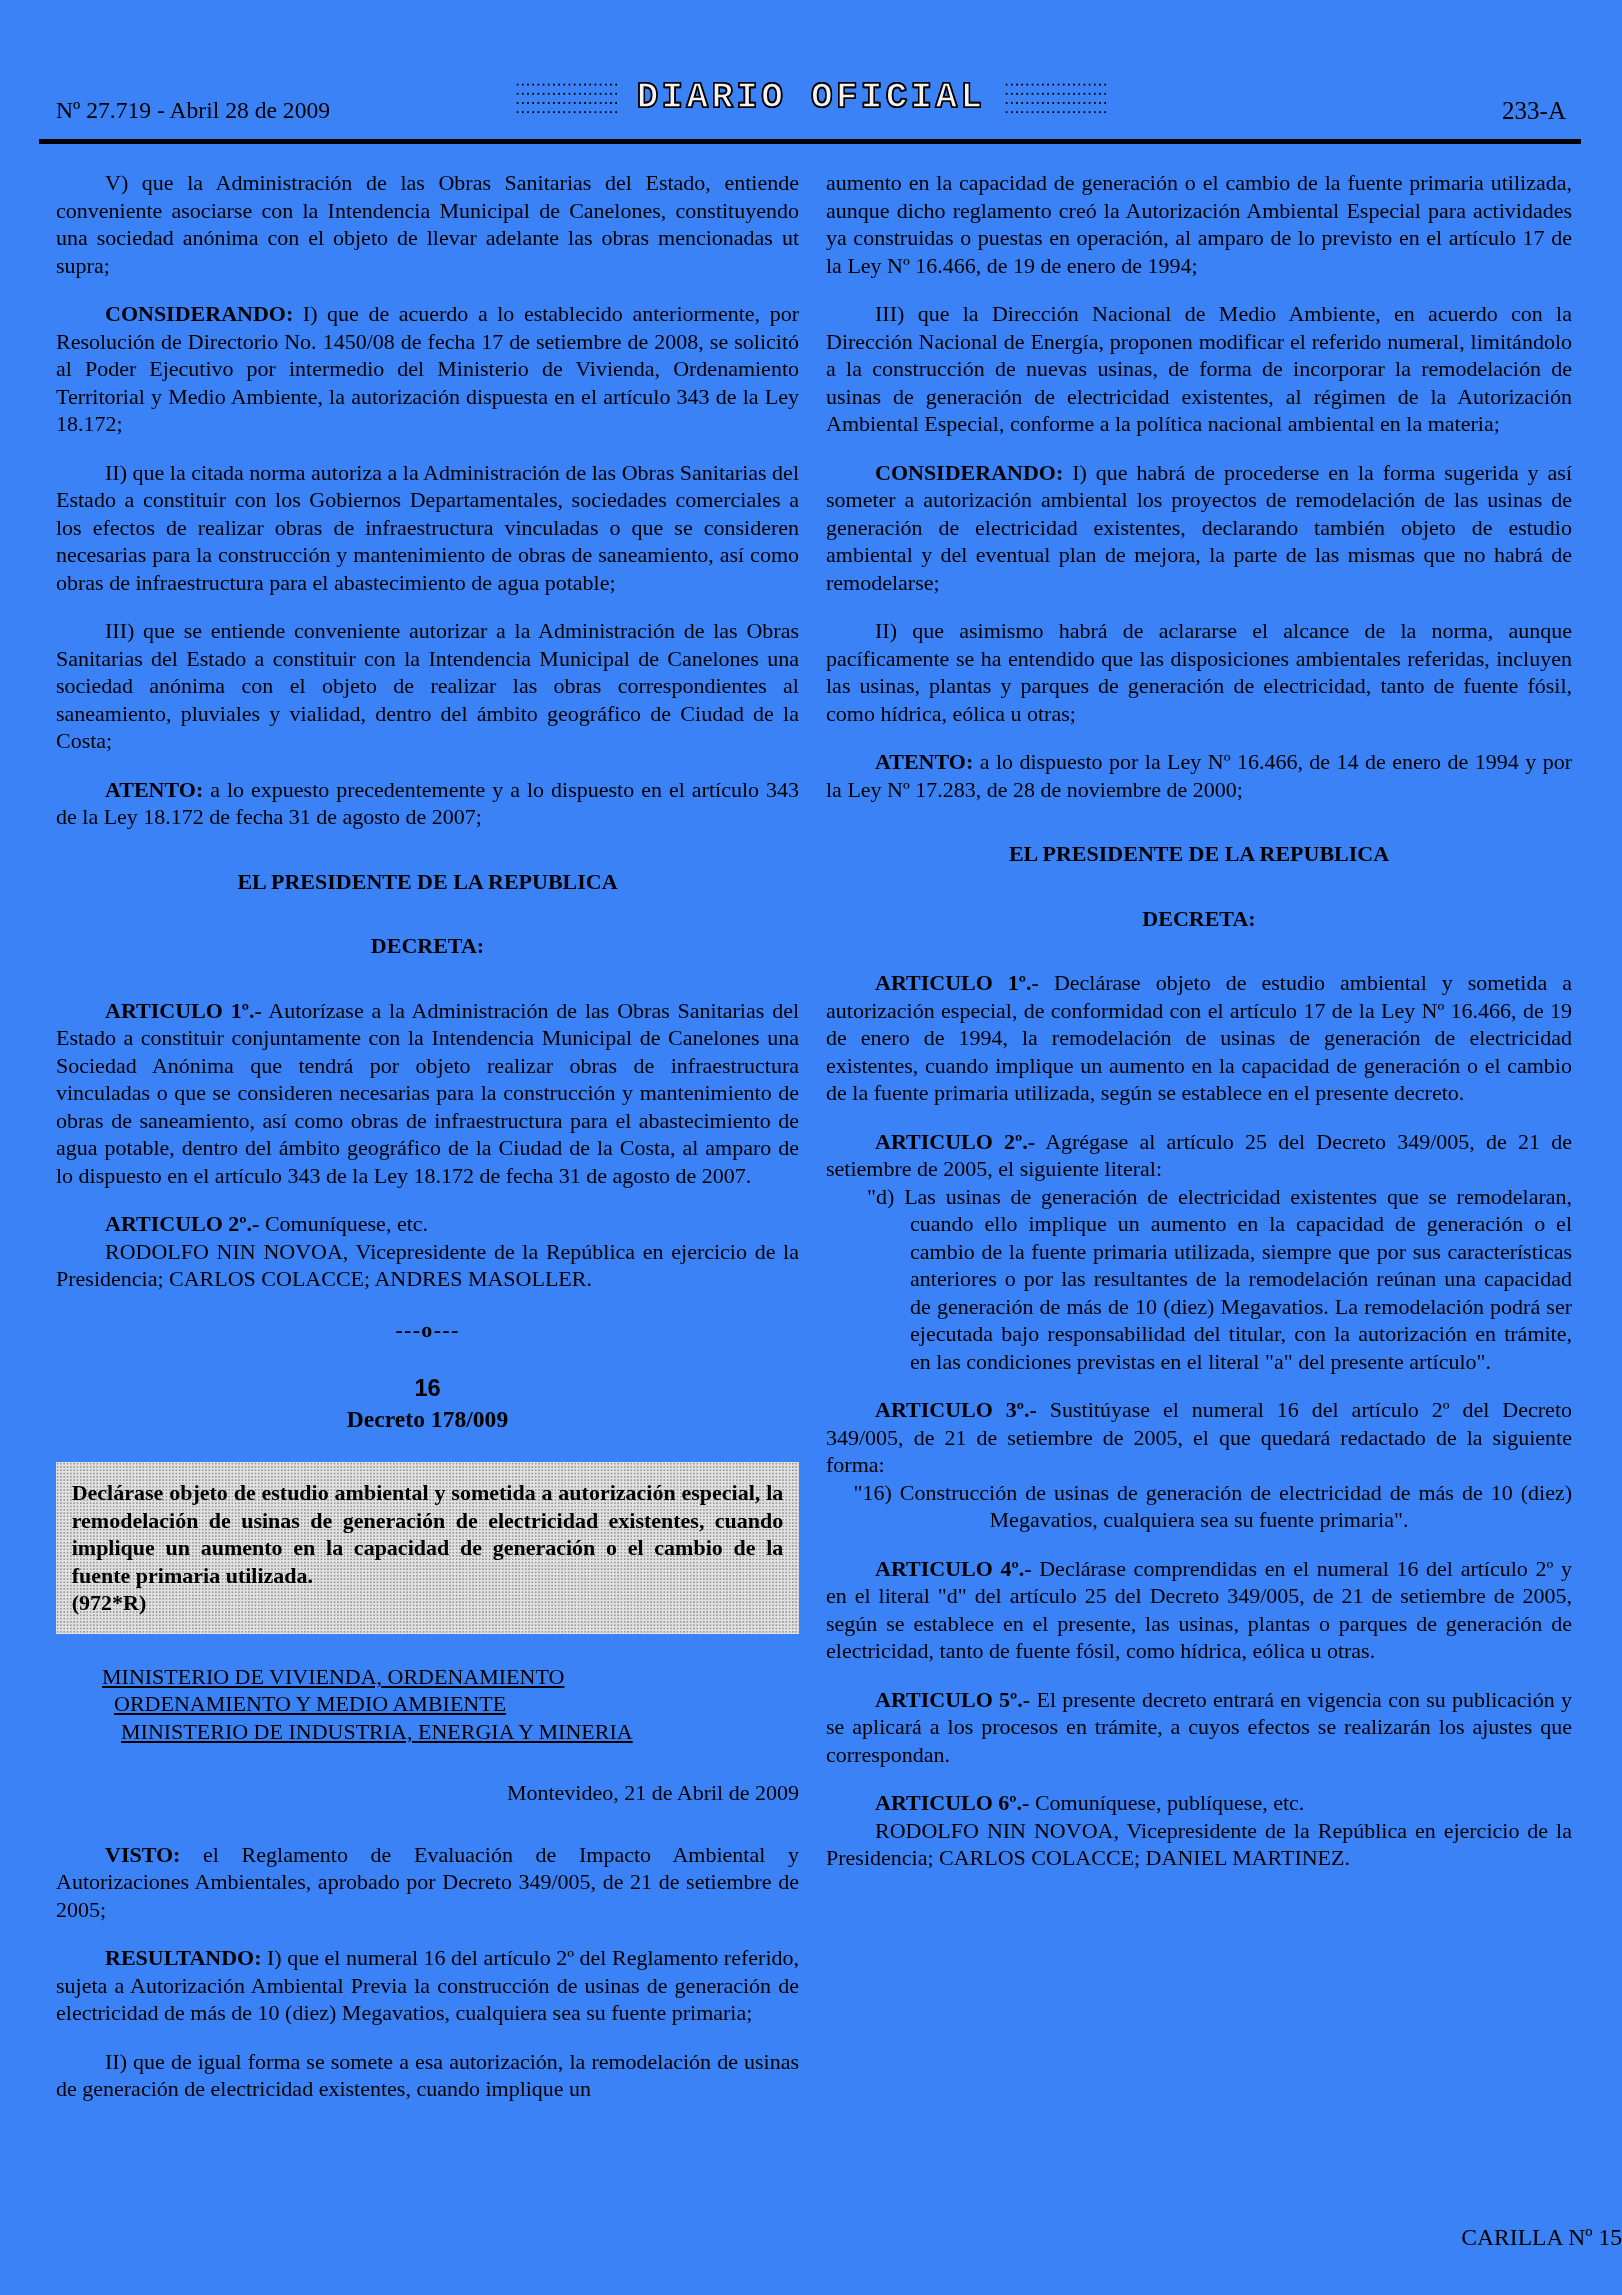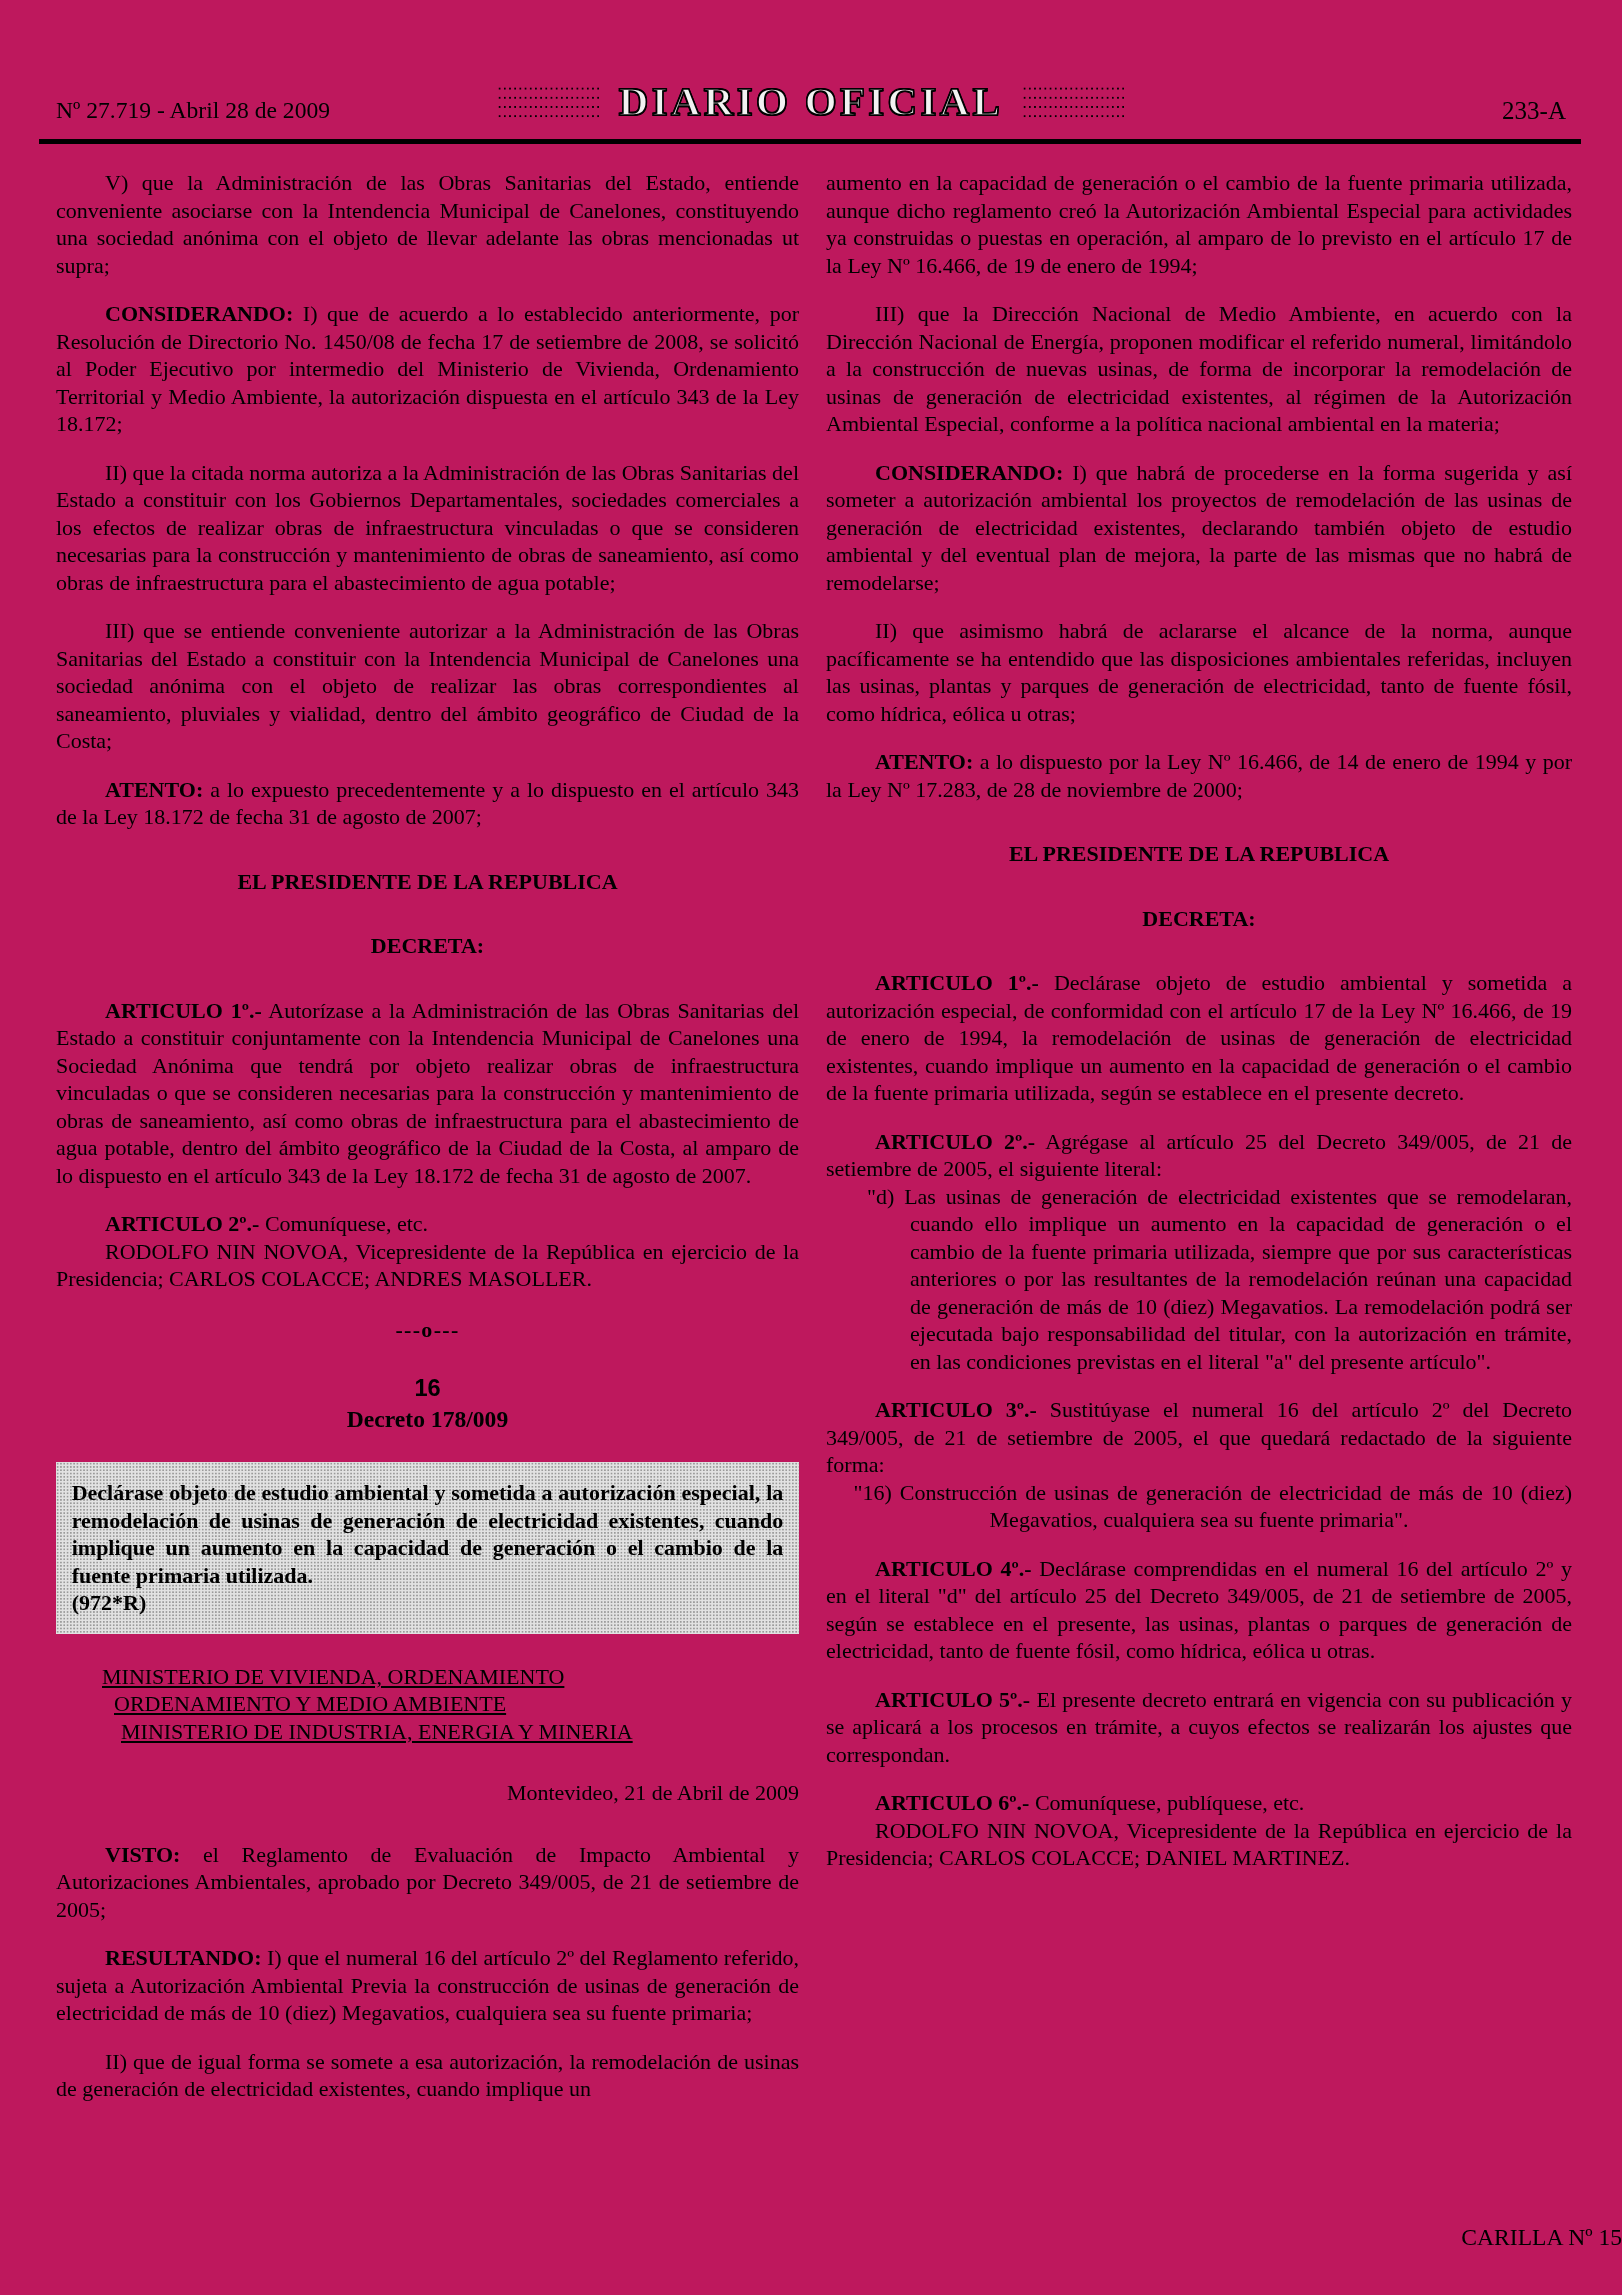--- a/index.html
+++ b/index.html
@@ -1,33 +1,33 @@
 <!DOCTYPE html>
 <html style="font-size:10.5px"><head>
 <meta charset="utf-8">
 <style>
   html,body{margin:0;padding:0;background:#888;}
   #page{
     position:relative;
     width:1622px;height:2295px;
-    background:#be185d;
+    background:#3b82f6;
     font-family:"Liberation Serif", serif;
     color:#000;
     overflow:hidden;
   }
   
   .issue{position:absolute;left:56px;top:97px;font-size:23.6px;white-space:nowrap;}
   .pagenum{position:absolute;right:56px;top:97px;font-size:25px;white-space:nowrap;}
   .masthead{
     position:absolute;left:0;top:77px;width:100%;
     display:flex;justify-content:center;align-items:center;gap:18.3px;
   }
   .masthead-title{
-    font-family:Liberation Serif, serif;
-    font-size:41px;font-weight:bold;letter-spacing:3.3px;white-space:nowrap;
+    font-family:Liberation Mono, monospace;
+    font-size:36px;font-weight:bold;letter-spacing:3.3px;white-space:nowrap;
     color:#f2f2f2;
     -webkit-text-stroke:1.6px #000;
     text-shadow:0.7px 0.7px 0 #000,-0.7px -0.7px 0 #000,0.7px -0.7px 0 #000,-0.7px 0.7px 0 #000;
   }
   .ornament{
     width:103px;height:35px;
     background-image:radial-gradient(circle,#000 1.1px,transparent 1.2px);
     background-size:5.2px 9.2px;
   }
   .header-rule{position:absolute;left:39px;top:139px;width:1542px;height:4.6px;background:#000;}

